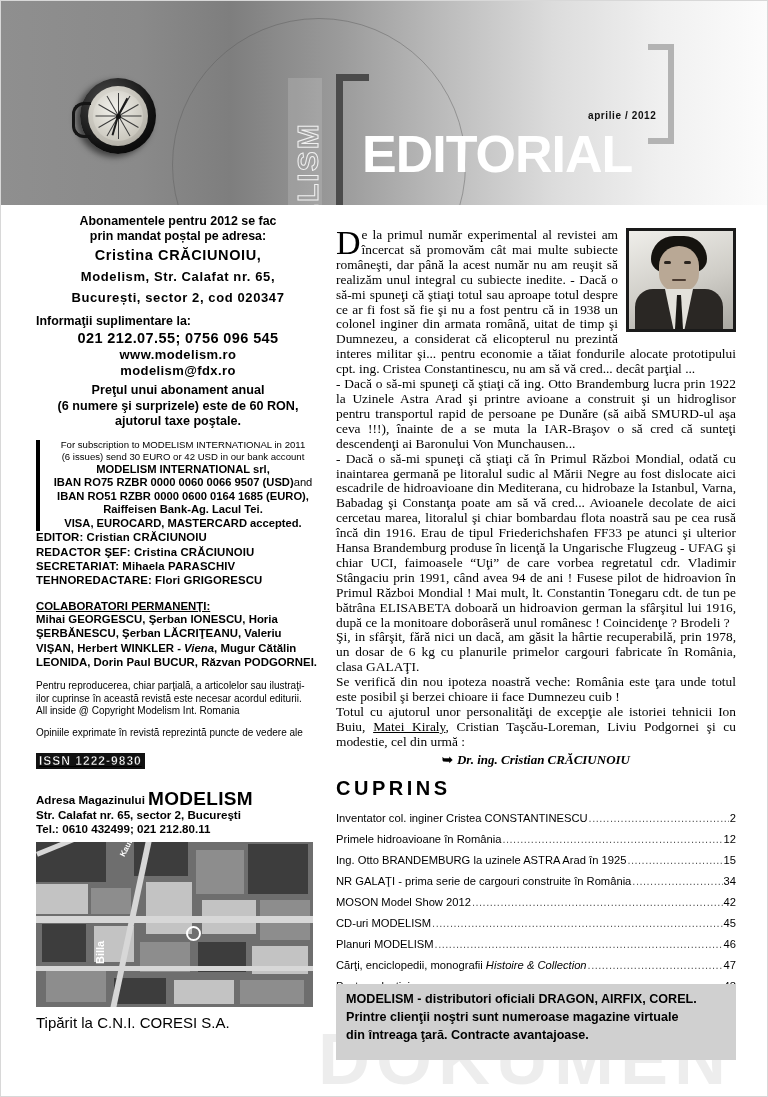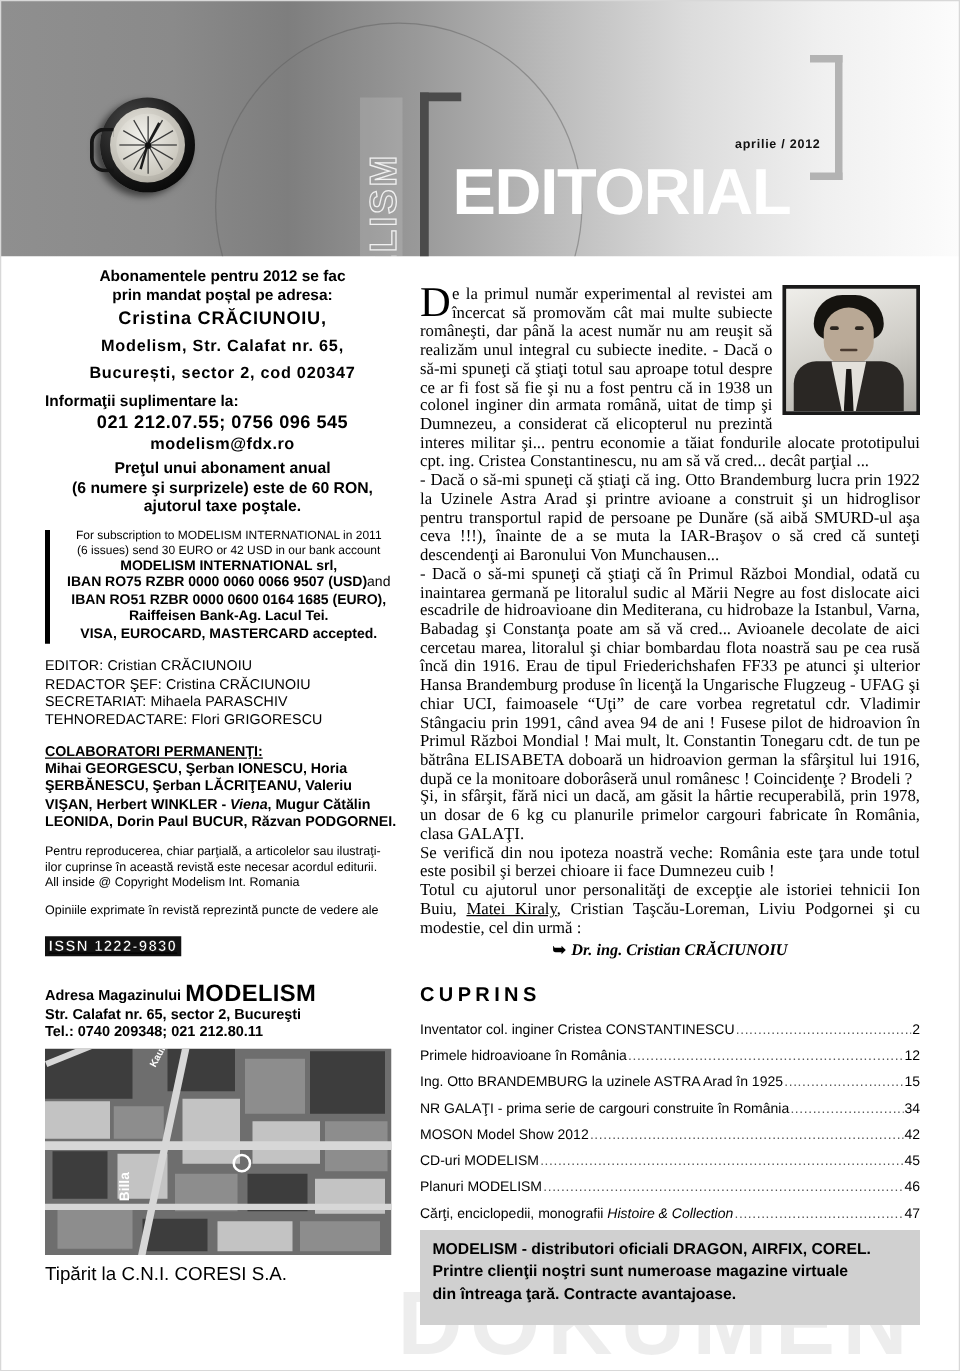--- a/index.html
+++ b/index.html
@@ -239,22 +239,21 @@
   .bank-line {
     text-align: center;
     font-weight: bold;
     font-size: 11.2px;
     line-height: 13.6px;
     color: #000;
   }
   .bank-line .reg { font-weight: normal; }
 
   .staff {
-    margin-top: 12px;
-    font-weight: normal;
+    font-weight: bold;
     font-size: 11.4px;
     line-height: 14.2px;
     letter-spacing: 0.1px;
     color: #000;
   }
   .collab-title {
     margin-top: 13px;
     font-weight: bold;
     font-size: 11.4px;
     text-decoration: underline;
@@ -454,24 +453,24 @@
     color: #000;
   }
   .sig-mark {
     font-style: normal;
     font-weight: bold;
     margin-right: 4px;
   }
   .underline-name { text-decoration: underline; }
 
   .cuprins-title {
-    margin-top: 20px;
-    font-family: "Liberation Sans", sans-serif;
-    font-weight: bold;
-    font-size: 16px;
+    margin-top: 9px;
+    font-family: "Liberation Sans", sans-serif;
+    font-weight: bold;
+    font-size: 20px;
     letter-spacing: 3.5px;
     color: #000;
   }
   .toc { margin-top: 8px; }
   .toc-row {
     display: flex;
     align-items: baseline;
     font-family: "Liberation Sans", sans-serif;
     font-size: 11.2px;
     line-height: 21px;
@@ -572,20 +571,21 @@
   <div class="left-col">
 
     <div class="sub-head">Abonamentele pentru 2012 se fac</div>
     <div class="sub-head">prin mandat poștal pe adresa:</div>
     <div class="sub-name">Cristina CRĂCIUNOIU,</div>
     <div class="sub-name small">Modelism, Str. Calafat nr. 65,</div>
     <div class="sub-name small">București, sector 2, cod 020347</div>
 
     <div class="sub-info">Informaţii suplimentare la:</div>
     <div class="sub-phone">021 212.07.55; 0756 096 545</div>
+    <div class="sub-web">www.modelism.ro</div>
     <div class="sub-web">modelism@fdx.ro</div>
 
     <div class="sub-price">Preţul unui abonament anual</div>
     <div class="sub-price" style="margin-top:0">(6 numere şi surprizele) este de 60 RON,</div>
     <div class="sub-price" style="margin-top:0">ajutorul taxe poştale.</div>
 
     <div class="bank-wrap">
       <div class="bank-rule"></div>
       <div class="bank-note">For subscription to MODELISM INTERNATIONAL in 2011</div>
       <div class="bank-note">(6 issues) send 30 EURO or 42 USD in our bank account</div>
@@ -619,21 +619,21 @@
     <div class="legal second">
       <div>Opiniile exprimate în revistă reprezintă puncte de vedere ale</div>
     </div>
 
     <div class="issn">ISSN 1222-9830</div>
 
     <div class="store-addr">
       <div><span>Adresa Magazinului</span>
         <span class="big">MODELISM</span></div>
       <div>Str. Calafat nr. 65, sector 2, Bucureşti</div>
-      <div>Tel.: 0740 209348; 021 212.80.11</div>
+      <div>Tel.: 0610 432499; 021 212.80.11</div>
     </div>
 
     <div class="map">
       <div class="blk dark" style="left:0;top:0;width:70px;height:40px;"></div>
       <div class="blk light" style="left:0;top:42px;width:52px;height:30px;"></div>
       <div class="blk" style="left:55px;top:46px;width:40px;height:26px;"></div>
       <div class="blk dark" style="left:98px;top:0;width:54px;height:34px;"></div>
       <div class="blk light" style="left:110px;top:40px;width:46px;height:52px;"></div>
       <div class="blk" style="left:160px;top:8px;width:48px;height:44px;"></div>
       <div class="blk dark" style="left:212px;top:2px;width:60px;height:50px;"></div>

